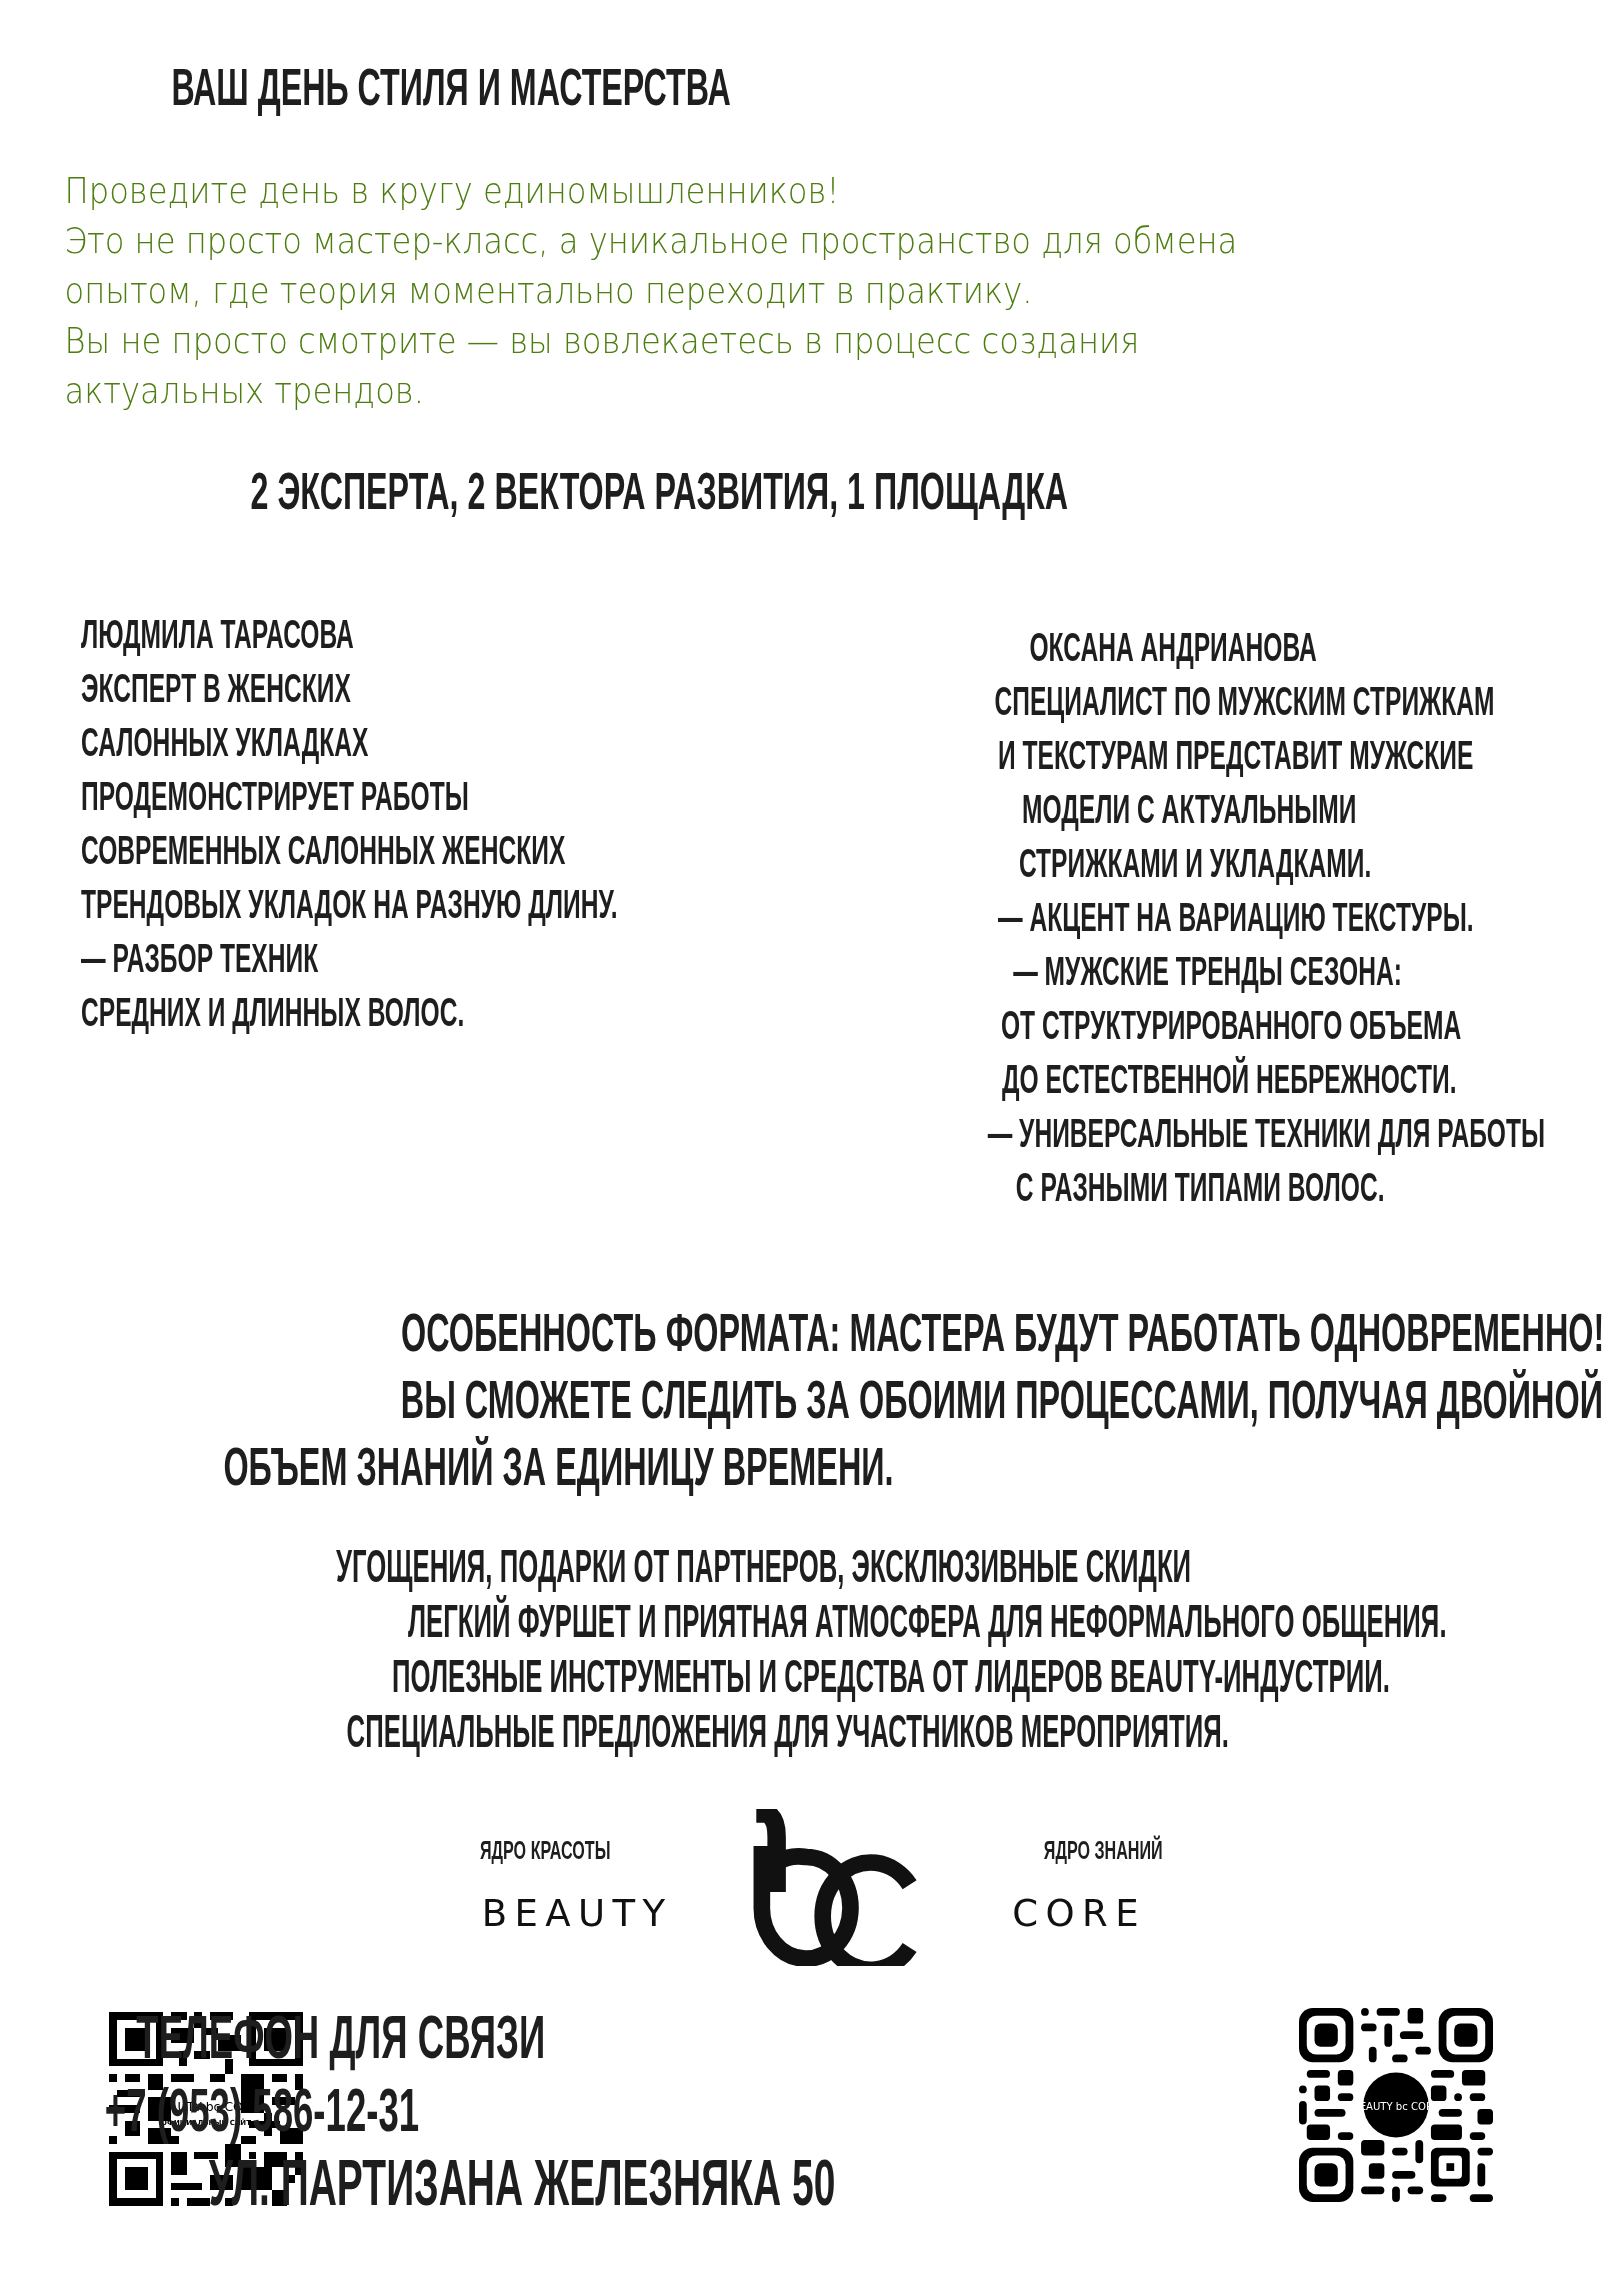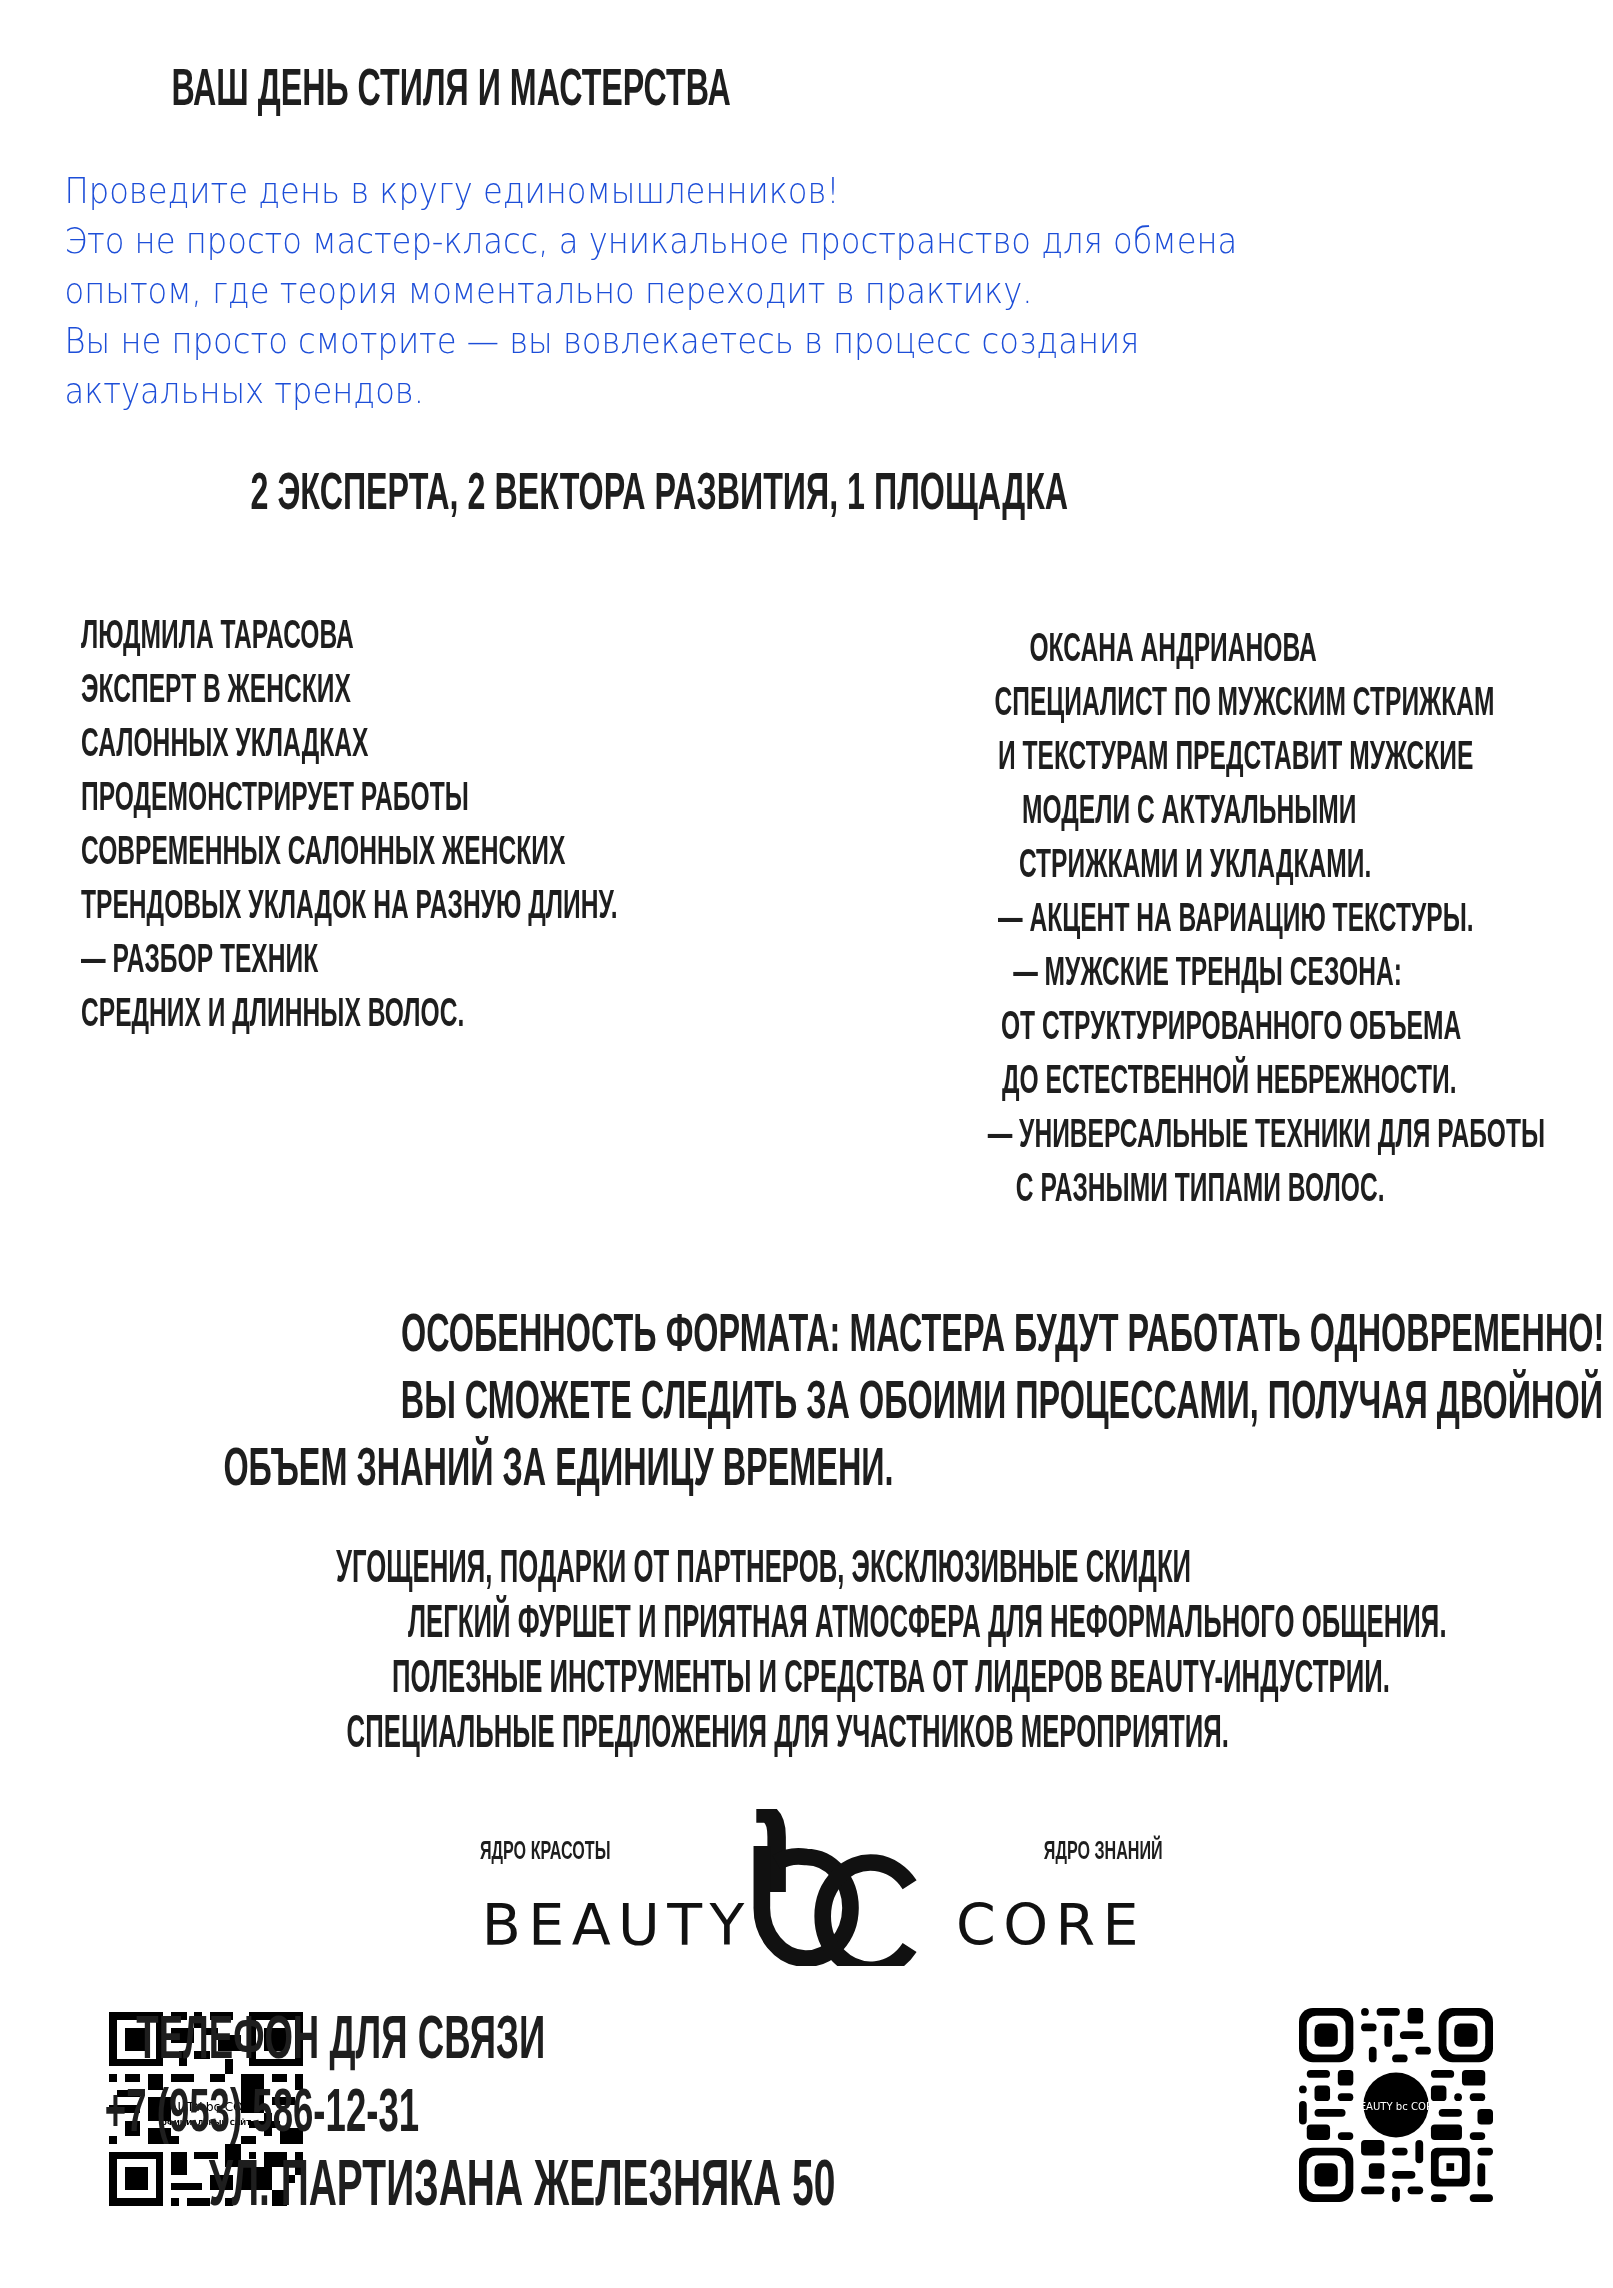--- a/index.html
+++ b/index.html
@@ -6,21 +6,21 @@
   body { width: 1613px; height: 2289px; position: relative; overflow: hidden; color: #1e1e1e; }
   .cond { font-family: "Liberation Sans", sans-serif; font-weight: bold; text-transform: uppercase; display: inline-block; transform-origin: center top; }
   .abs { position: absolute; }
   .center { left: 0; width: 1613px; }
 
   
   #title { top: 57px; font-size: 52px; }
   #title .cond { transform: scaleX(0.62); letter-spacing: 0px; }
 
   
-  #intro { top: 166px; font-family: "DejaVu Sans", sans-serif; font-weight: 300; font-size: 35px; line-height: 50px; color: #1d4ed8; }
+  #intro { top: 166px; font-family: "DejaVu Sans", sans-serif; font-weight: 300; font-size: 35px; line-height: 50px; color: #4d7c0f; }
   #intro div { transform: scaleX(0.92); }
 
   
   #tagline { top: 461px; font-size: 52px; }
   #tagline .cond { transform: scaleX(0.62); }
 
   
   .expert { top: 607px; font-size: 41px; line-height: 54px; }
   .expert .line { white-space: nowrap; }
   .expert .line span { font-family: "Liberation Sans", sans-serif; font-weight: bold; display: inline-block; transform: scaleX(0.6); }
@@ -38,21 +38,21 @@
   #perks div span { display: inline-block; font-family: "Liberation Sans", sans-serif; font-weight: bold; transform: scaleX(0.56); white-space: nowrap; }
 
   
   #logo { left: 480px; top: 1809px; width: 683px; height: 157px; }
   .logo-sub { position: absolute; top: 26px; font-family: "Liberation Sans", sans-serif; font-weight: bold; font-size: 26px; }
   .logo-sub span { display: inline-block; transform: scaleX(0.62); }
   #logo-sub-left { left: 0; }
   #logo-sub-left span { transform-origin: left center; }
   #logo-sub-right { right: 0; }
   #logo-sub-right span { transform-origin: right center; }
-  .logo-word { position: absolute; top: 83px; font-family: "DejaVu Sans", sans-serif; font-size: 57px; letter-spacing: 7.4px; color: #111; }
+  .logo-word { position: absolute; top: 83px; font-family: "DejaVu Sans", sans-serif; font-size: 37px; letter-spacing: 7.4px; color: #111; }
   #logo-beauty { left: 1.8px; }
   #logo-core { right: 17px; }
   #logo-mark { position: absolute; left: 254px; top: 0; width: 185px; height: 157px; }
 
   
   #contact { top: 2001px; font-size: 61px; line-height: 72px; }
   #contact div span { display: inline-block; font-family: "Liberation Sans", sans-serif; font-weight: bold; transform: scaleX(0.6); white-space: nowrap; }
   #contact .addr { font-size: 65px; }
 
   

